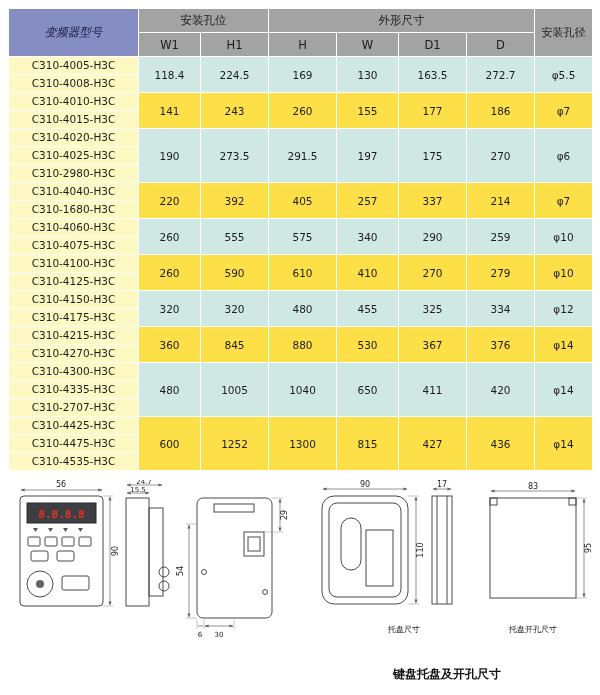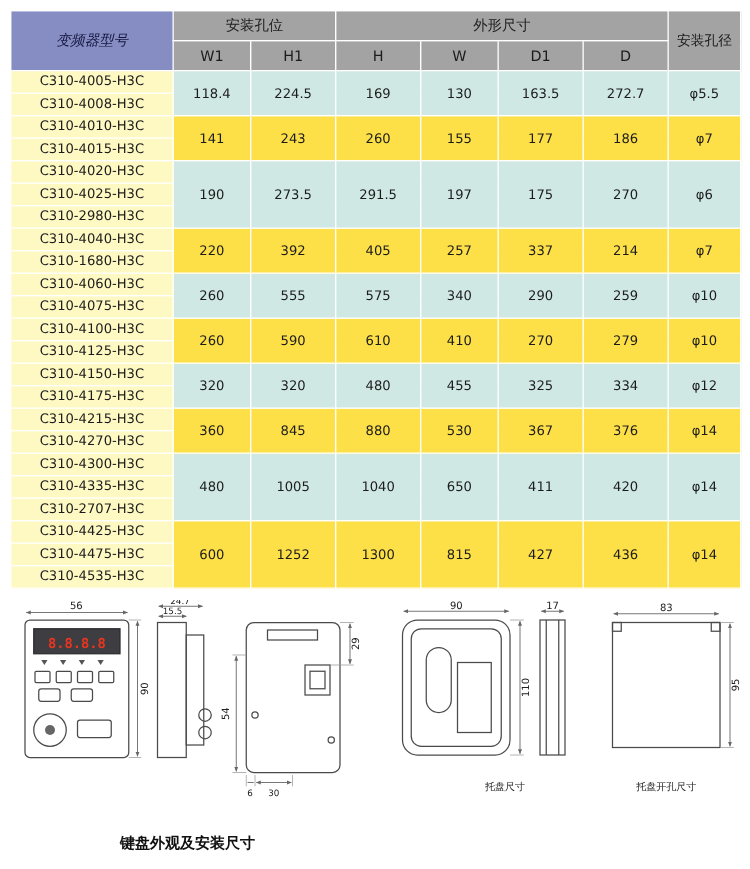--- a/index.html
+++ b/index.html
@@ -299,15 +299,15 @@
       <text x="365" y="7">90</text>
       <text transform="rotate(-90 423 70)" x="423" y="70">110</text>
       <text x="442" y="7">17</text>
       <text x="404" y="152">托盘尺寸</text>
       <text x="533" y="9">83</text>
       <text transform="rotate(-90 591 68)" x="591" y="68">95</text>
       <text x="533" y="152">托盘开孔尺寸</text>
     </g>
   </svg>
 
-  <div class="caption left">键盘外观及安装尺寸</div>
+  <div class="caption right">键盘托盘及开孔尺寸</div>
 
 </div>
 
 </body></html>

